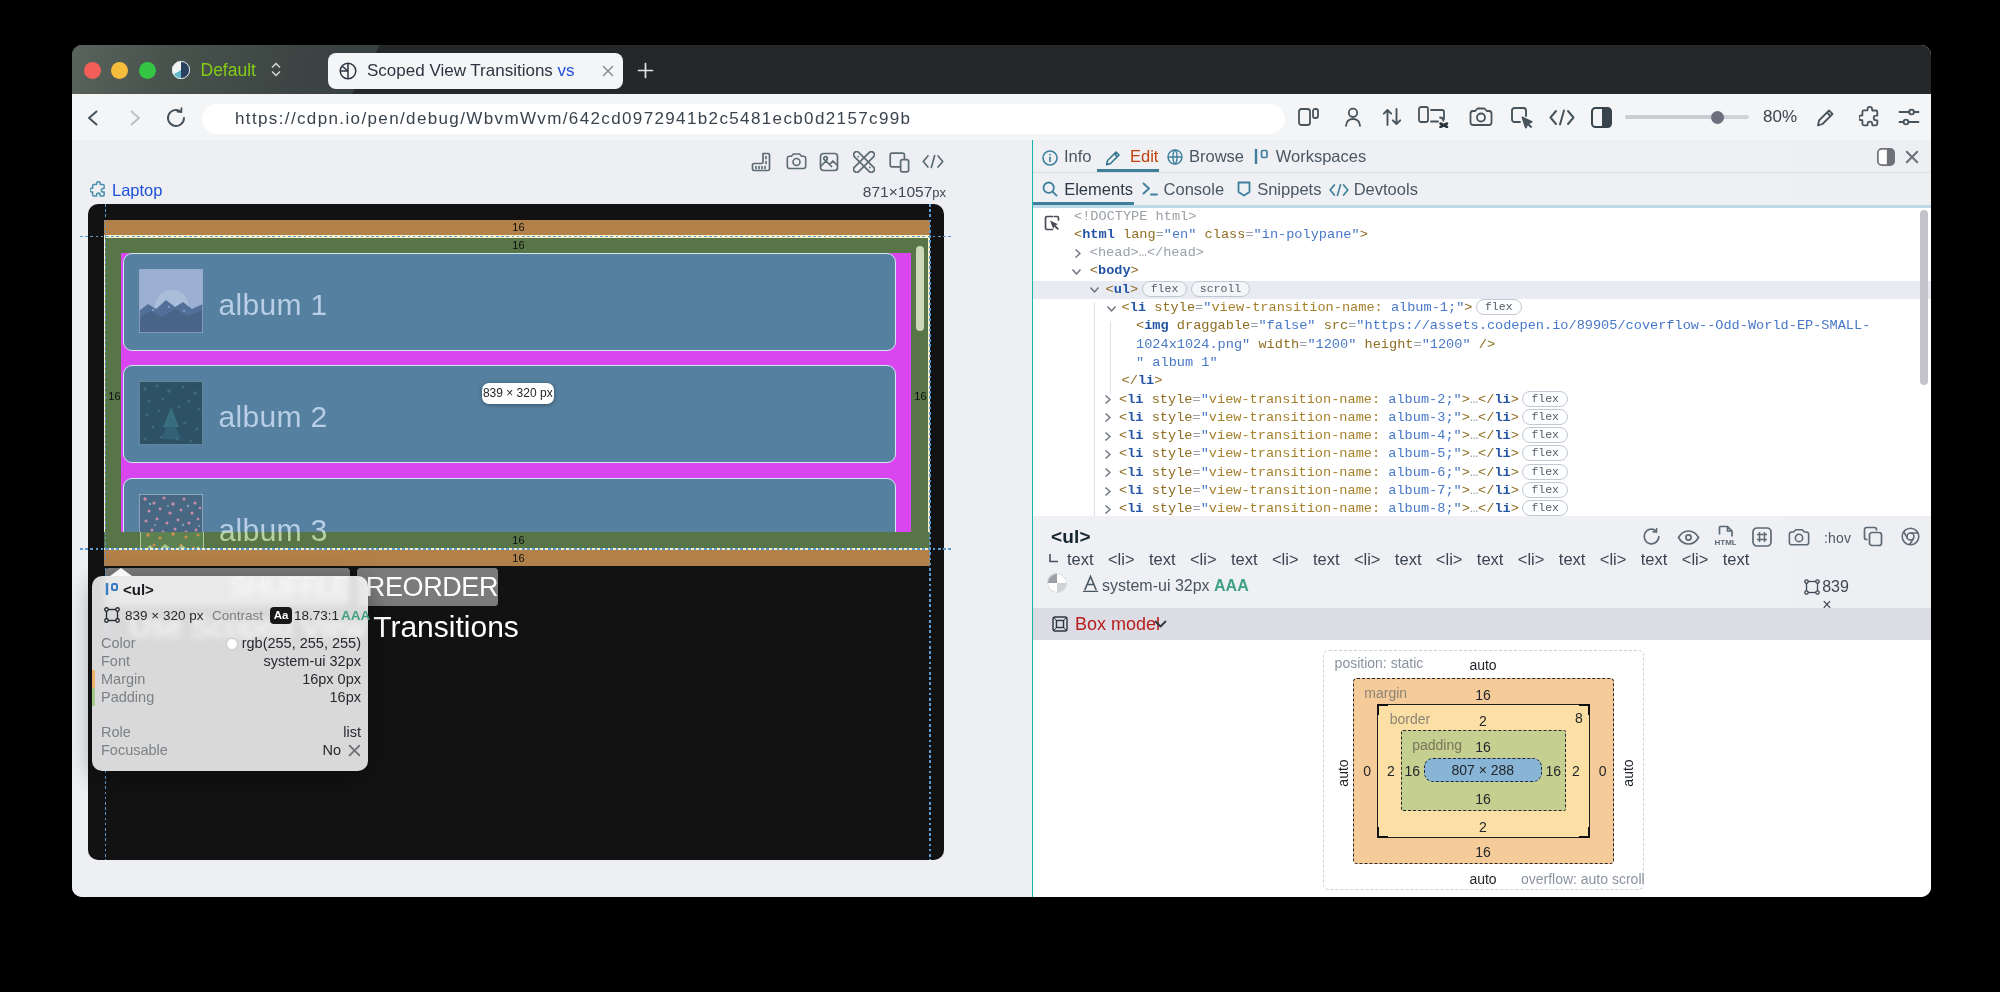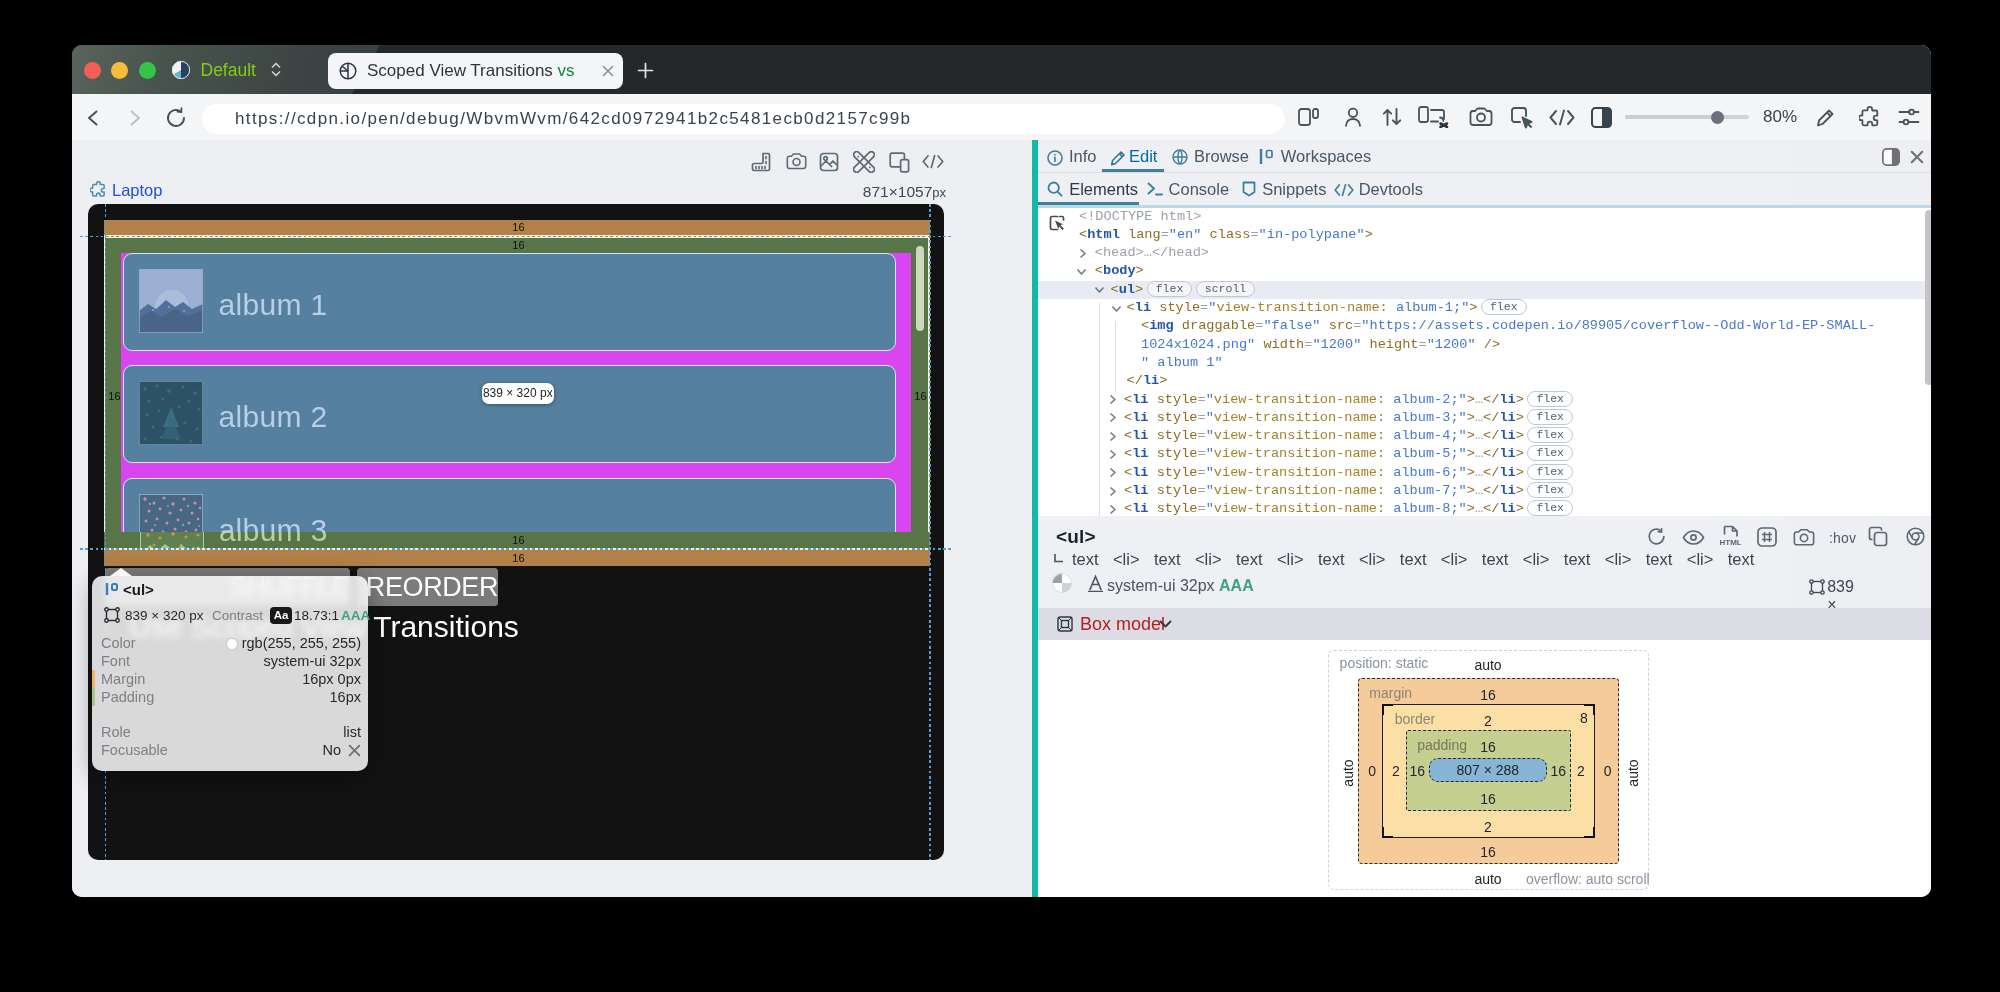--- a/index.html
+++ b/index.html
@@ -3,28 +3,28 @@
 *{margin:0;padding:0;box-sizing:border-box}
 html,body{width:2000px;height:992px;background:#000;font-family:"Liberation Sans",sans-serif;overflow:hidden;-webkit-font-smoothing:antialiased}
 .abs{position:absolute}
 #win{position:absolute;left:72px;top:45px;width:1859px;height:852px;border-radius:10px;overflow:hidden;background:#edeff3}
 
 #tabbar{position:absolute;left:0;top:0;width:100%;height:49px;background:#24282a;overflow:hidden}
 #tabgrad{position:absolute;left:0;top:0;width:312px;height:49px;background:linear-gradient(105deg,#59645d 0%,#49544e 28%,#3c4543 70%,#364040 100%);clip-path:polygon(0 0,308px 0,280px 49px,0 49px)}
 .tl{position:absolute;top:16.5px;width:17px;height:17px;border-radius:50%}
 #tab{position:absolute;left:256px;top:8px;width:295px;height:36px;border-radius:8px;background:#f4f5f7;color:#2c3540;font-size:17px}
 #tab .ttl{position:absolute;left:39px;top:8px;white-space:nowrap}
-#tab .vs{color:#15803d}
+#tab .vs{color:#1d4ed8}
 
 #urlbar{position:absolute;left:0;top:49px;width:100%;height:46px;background:#f4f5f7}
 #pill{position:absolute;left:130px;top:10px;width:1083px;height:30px;background:#fff;border-radius:15px}
 #pill span{position:absolute;left:33px;top:5px;font-size:17px;color:#39434d;letter-spacing:1.37px}
 
 #lpane{position:absolute;left:0;top:95px;width:960px;height:757px;background:#edeff3}
-#dev{position:absolute;left:960px;top:95px;width:757px;height:757px;background:#eef0f3;border-left:6px solid #14b8a6;font-size:16.5px;color:#4a5763}
+#dev{position:absolute;left:960px;top:95px;width:757px;height:757px;background:#eef0f3;border-left:1px solid #14b8a6;font-size:16.5px;color:#4a5763}
 
 #vp{position:absolute;left:16.3px;top:63.5px;width:855.3px;height:656.5px;background:#121212;border-radius:10px;overflow:hidden}
 .lbl16{position:absolute;font-size:11px;color:#0c0e10;line-height:1}
 .dash{position:absolute;z-index:30}
 
 .li{position:absolute;left:1.4px;width:773.4px;height:97.6px;background:#55809f;border:1.5px solid #d5e7f2;border-radius:9px}
 .li .art{position:absolute;left:15.6px;top:14.9px;width:63.7px;height:63.7px;overflow:hidden}
 .li .at{position:absolute;left:95px;top:34px;font-size:30px;color:#b7cee6;letter-spacing:.3px}
 .btn{position:absolute;top:364px;height:38.5px;background:#7b7b7b;border-radius:3.5px;color:#fff;font-size:27px;text-align:right;line-height:38px;letter-spacing:-.4px}
 
@@ -339,21 +339,21 @@
 <svg class="abs" style="left:9px;top:9.5px" width="16" height="16" viewBox="0 0 16 16" fill="none" stroke="#3e7f9c" stroke-width="1.6">
         <circle cx="8" cy="8" r="7"></circle>
         <path d="M8 7.2V11.5" stroke-linecap="round"></path>
         <circle cx="8" cy="4.6" r=".9" fill="#3e7f9c" stroke="none"></circle>
       </svg>
 <span class="abs" style="left:31px;top:7px">Info</span>
 <svg class="abs" style="left:72px;top:9px" width="17" height="17" viewBox="0 0 20 20" fill="none" stroke="#2e7490" stroke-width="1.8" stroke-linejoin="round">
         <path d="m3 13.5 10-10 3.5 3.5-10 10L2 18.5z"></path>
         <path d="m11 5.5 3.5 3.5"></path>
       </svg>
-<span class="abs" style="left:91px;top:7px;color:#0369a1">Edit</span>
+<span class="abs" style="left:97px;top:7px;color:#c2410c">Edit</span>
 <div class="abs" style="left:64.3px;top:29.2px;width:61.5px;height:2.6px;background:#3e7f9c"></div>
 <svg class="abs" style="left:134px;top:9px" width="16" height="16" viewBox="0 0 16 16" fill="none" stroke="#3e7f9c" stroke-width="1.4">
         <circle cx="8" cy="8" r="7"></circle>
         <path d="M1 8h14M8 1c2.7 2.2 2.7 11.8 0 14M8 1c-2.7 2.2-2.7 11.8 0 14"></path>
       </svg>
 <span class="abs" style="left:156px;top:7px">Browse</span>
 <svg class="abs" style="left:221px;top:9px" width="14" height="15" viewBox="0 0 14 15" fill="none" stroke="#3e7f9c" stroke-width="2">
         <path d="M2 0v15" stroke-width="2.4"></path>
         <rect x="7.5" y="1.5" width="5.5" height="7" rx="1.5" stroke-width="1.7"></rect>
       </svg>

